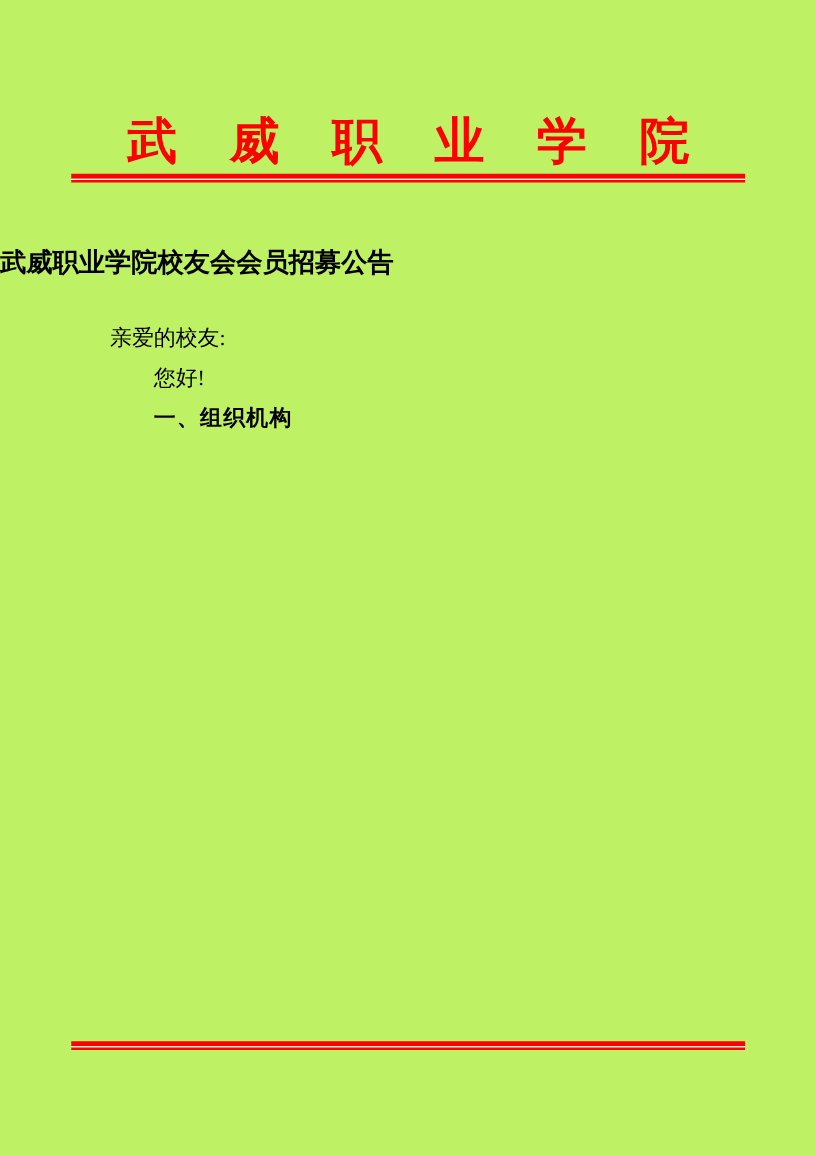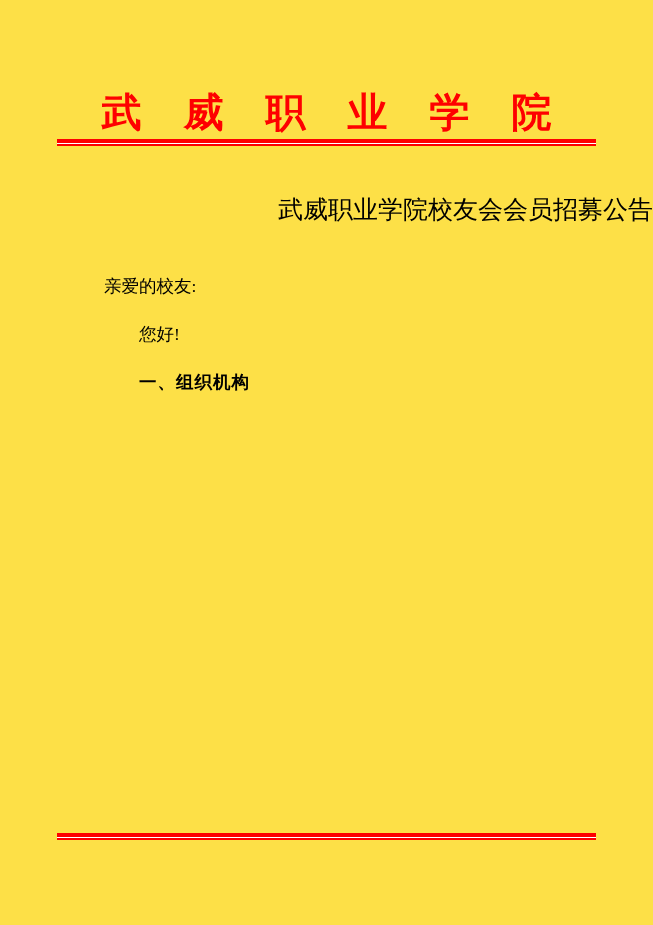--- a/index.html
+++ b/index.html
@@ -4,21 +4,21 @@
 <style>
   html, body {
     margin: 0;
     padding: 0;
     background: #ffffff;
   }
   .page {
     position: relative;
     width: 653px;
     height: 925px;
-    background: #fde047;
+    background: #bef264;
     overflow: hidden;
     font-family: "Liberation Serif", "DejaVu Serif", serif;
     color: #000000;
   }
   
   .letterhead {
     position: absolute;
     top: 92px;
     left: 0;
     width: 100%;
@@ -44,40 +44,40 @@
   .double-rule .thin  { height: 2px; background: #fe0000; }
   .rule-top    { top: 139px; }
   .rule-bottom { top: 833px; }
   
   .doc-title {
     position: absolute;
     top: 193px;
     left: 0;
     width: 100%;
     margin: 0;
-    text-align: right;
-    font-size: 25px;
+    text-align: left;
+    font-size: 21px;
     line-height: 34px;
-    font-weight: normal;
+    font-weight: bold;
     color: #000000;
     font-family: "Liberation Serif", "DejaVu Serif", serif;
   }
   
   .doc-body {
     position: absolute;
     top: 255px;
     left: 88px;
     width: 479px;
     font-size: 17.5px;
     line-height: 31.9px;
     text-align: justify;
     color: #000000;
   }
   .doc-body p {
-    margin: 16px;
+    margin: 0;
     padding: 0;
   }
   .indent { text-indent: 2em; }
   .section-heading {
     font-family: Liberation Serif, serif;
     font-weight: bold;
     text-indent: 2em;
     letter-spacing: 1px;
   }
 </style>

